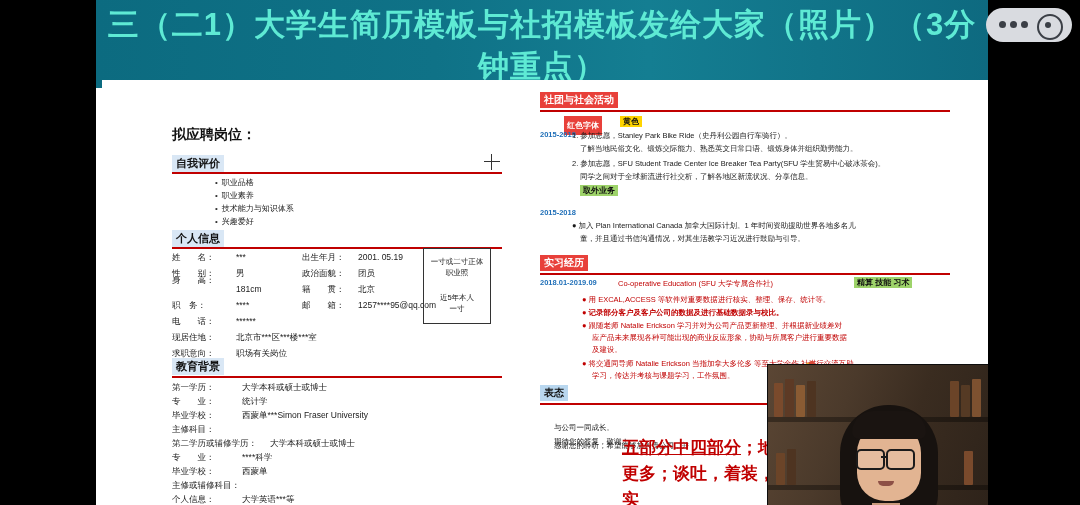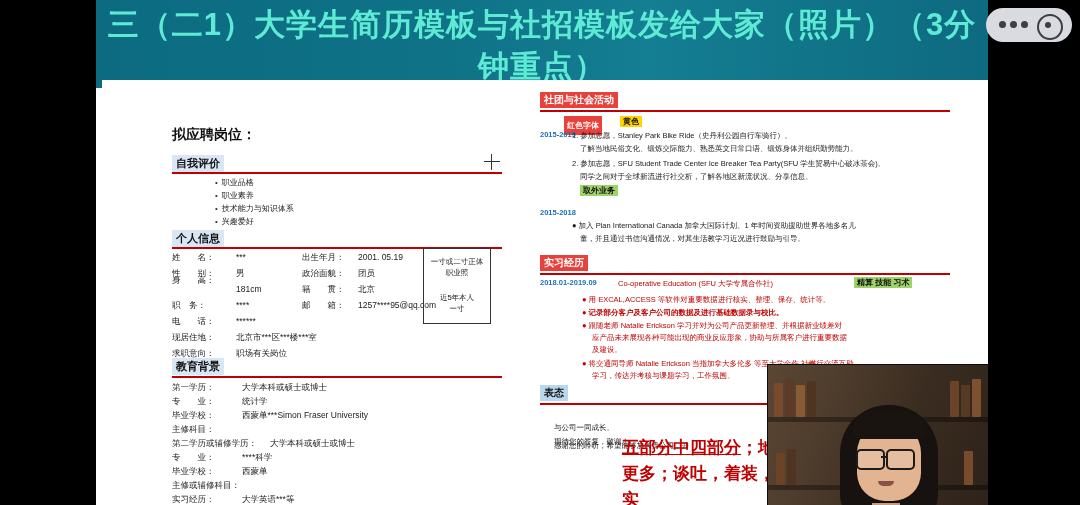--- a/index.html
+++ b/index.html
@@ -157,21 +157,21 @@
       <div class="t" style="left:70px;top:329px;">毕业学校：</div>
       <div class="t" style="left:140px;top:329px;">西蒙单***Simon Fraser University</div>
       <div class="t" style="left:70px;top:343px;">主修科目：</div>
       <div class="t" style="left:70px;top:357px;">第二学历或辅修学历：</div>
       <div class="t" style="left:168px;top:357px;">大学本科或硕士或博士</div>
       <div class="t" style="left:70px;top:371px;">专　　业：</div>
       <div class="t" style="left:140px;top:371px;">****科学</div>
       <div class="t" style="left:70px;top:385px;">毕业学校：</div>
       <div class="t" style="left:140px;top:385px;">西蒙单</div>
       <div class="t" style="left:70px;top:399px;">主修或辅修科目：</div>
-      <div class="t" style="left:70px;top:413px;">实习经历：</div>
+      <div class="t" style="left:70px;top:413px;">个人信息：</div>
       <div class="t" style="left:140px;top:413px;">大学英语***等</div>
       <div class="t" style="left:70px;top:409px;opacity:0;"></div>
       <div class="t" style="left:70px;top:410px;opacity:0;"></div>
       <div class="t" style="left:70px;top:411px;opacity:0;"></div>
 
       <div class="lbl-org" style="left:438px;top:12px;">社团与社会活动</div>
       <div class="hdr-red" style="left:438px;top:30px;width:410px;"></div>
 
       <div class="chip-r" style="left:462px;top:36px;">红色字体</div>
       <div class="chip-y" style="left:518px;top:36px;">黄色</div>

